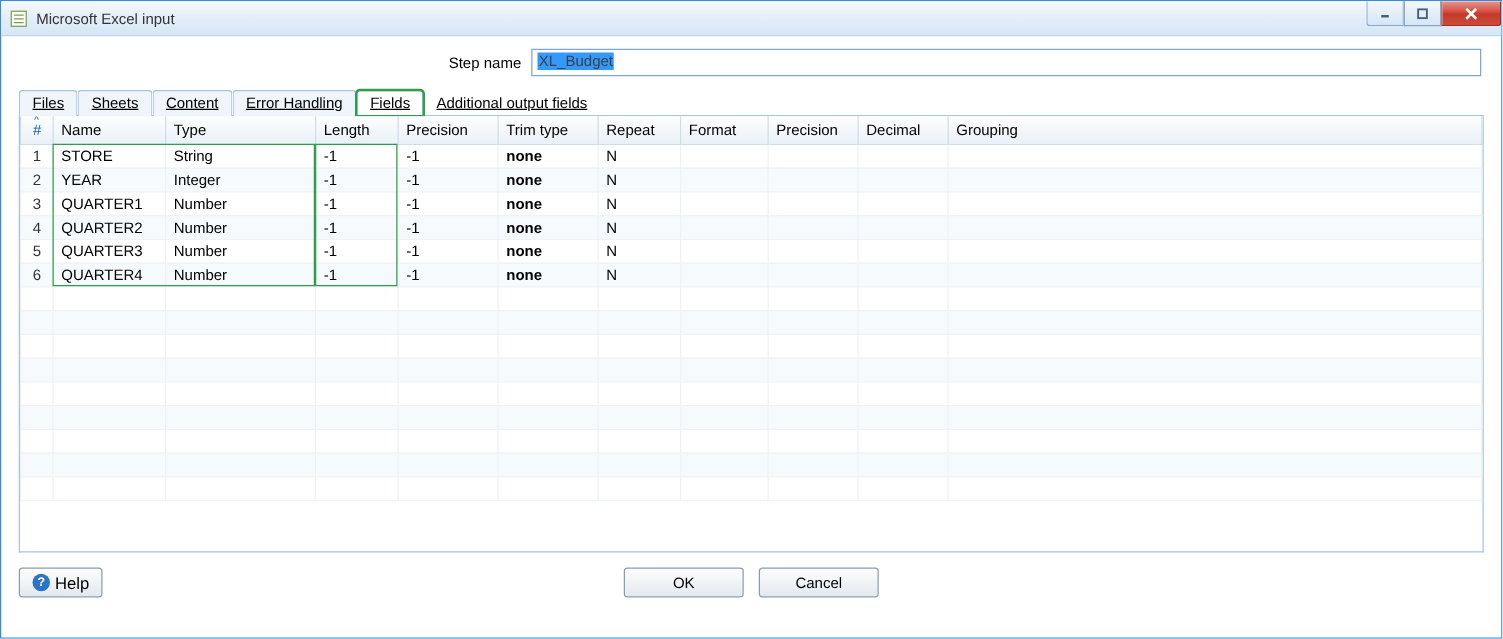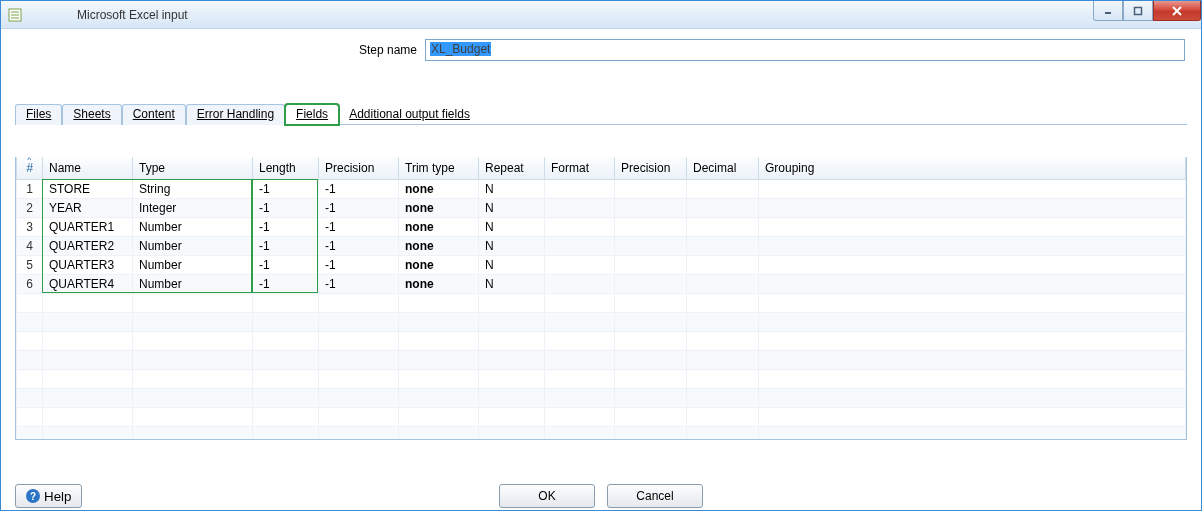--- a/index.html
+++ b/index.html
@@ -1,27 +1,27 @@
 <!DOCTYPE html>
 <html><head>
 <meta charset="utf-8">
 <style>
 * { box-sizing: border-box; margin: 0; padding: 0; }
 body { font-family: "Segoe UI", Tahoma, sans-serif; font-size: 12px; background: #fff; color: #000; }
 .window { width: 1202px; height: 511px; border: 1px solid #3a8ad6; background: #fff; position: relative; }
-.titlebar { height: 28px; background: linear-gradient(to bottom, #f5f9fd 0%, #e4eef9 50%, #d6e6f6 100%); border-bottom: 1px solid #c0d6ec; display: flex; align-items: center; padding: 0 6px; position: relative; gap: 48px; }
+.titlebar { height: 28px; background: linear-gradient(to bottom, #f5f9fd 0%, #e4eef9 50%, #d6e6f6 100%); border-bottom: 1px solid #c0d6ec; display: flex; align-items: center; padding: 0 6px; position: relative; }
 .title-icon { width: 16px; height: 16px; margin-right: 6px; display: inline-flex; align-items: center; justify-content: center; }
 .title-text { font-size: 12px; color: #333; }
 .win-controls { position: absolute; right: 0; top: 0; display: flex; }
 .win-btn { width: 30px; height: 20px; border: 1px solid #8aa9c9; border-top: none; background: linear-gradient(to bottom, #f2f7fc, #d6e6f6); display: flex; align-items: center; justify-content: center; font-size: 10px; cursor: pointer; }
 .win-btn.min { border-radius: 0 0 0 3px; }
 .win-btn.close { width: 48px; background: linear-gradient(to bottom, #e79790, #d64b3d 45%, #c23a2b 55%, #cf4a3a); border-color: #a02f23; border-radius: 0 0 3px 0; color: #fff; font-weight: bold; }
 .win-btn.close svg { stroke: #fff; }
 .win-btn svg { stroke: #4a607a; }
-.content { padding: 10px 14px 2px 14px; display: flex; flex-direction: column; height: calc(100% - 28px); gap: 32px; }
+.content { padding: 10px 14px 32px 14px; display: flex; flex-direction: column; height: calc(100% - 28px); }
 .step-row { display: flex; align-items: center; justify-content: center; margin-bottom: 10px; }
 .step-label { font-size: 12px; margin-right: 8px; text-align: right; width: 400px; }
 .step-input { flex: 1; max-width: 760px; height: 22px; border: 1px solid #7ea6ce; background: #fff; padding: 2px 4px; font-size: 12px; }
 .step-input .sel { background: #3399ff; color: #404040; padding: 0 1px; }
 .tabs { display: flex; border-bottom: 1px solid #a6c4e0; height: 22px; }
 .tab { padding: 2px 10px 3px 10px; border: 1px solid #a6c4e0; border-bottom: none; background: #f0f5fb; margin-right: 0; font-size: 12px; cursor: pointer; border-radius: 3px 3px 0 0; position: relative; top: 1px; text-decoration: underline; }
 .tab.active { background: #fff; border-bottom: 1px solid #fff; outline: 2px solid #2e9e4a; outline-offset: -1px; }
 .tab.plain { border: none; background: transparent; top: 2px; }
 .grid-wrap { flex: 1; border: 1px solid #a6c4e0; border-top: none; overflow: hidden; position: relative; background: #fff; }
 .grid-table { width: 100%; border-collapse: collapse; font-size: 12px; table-layout: fixed; }

